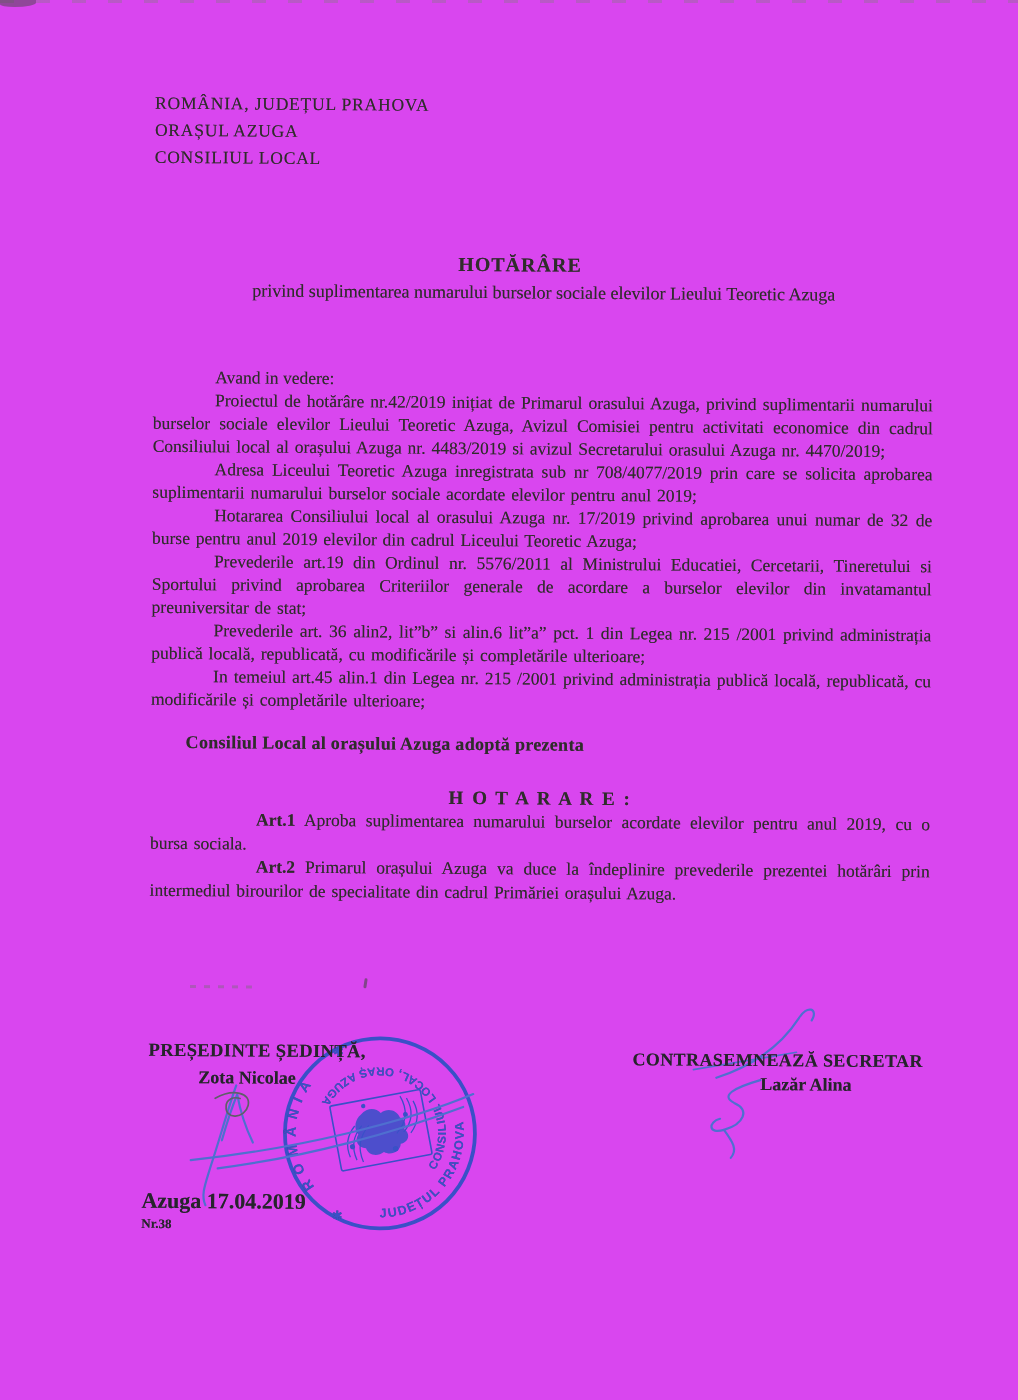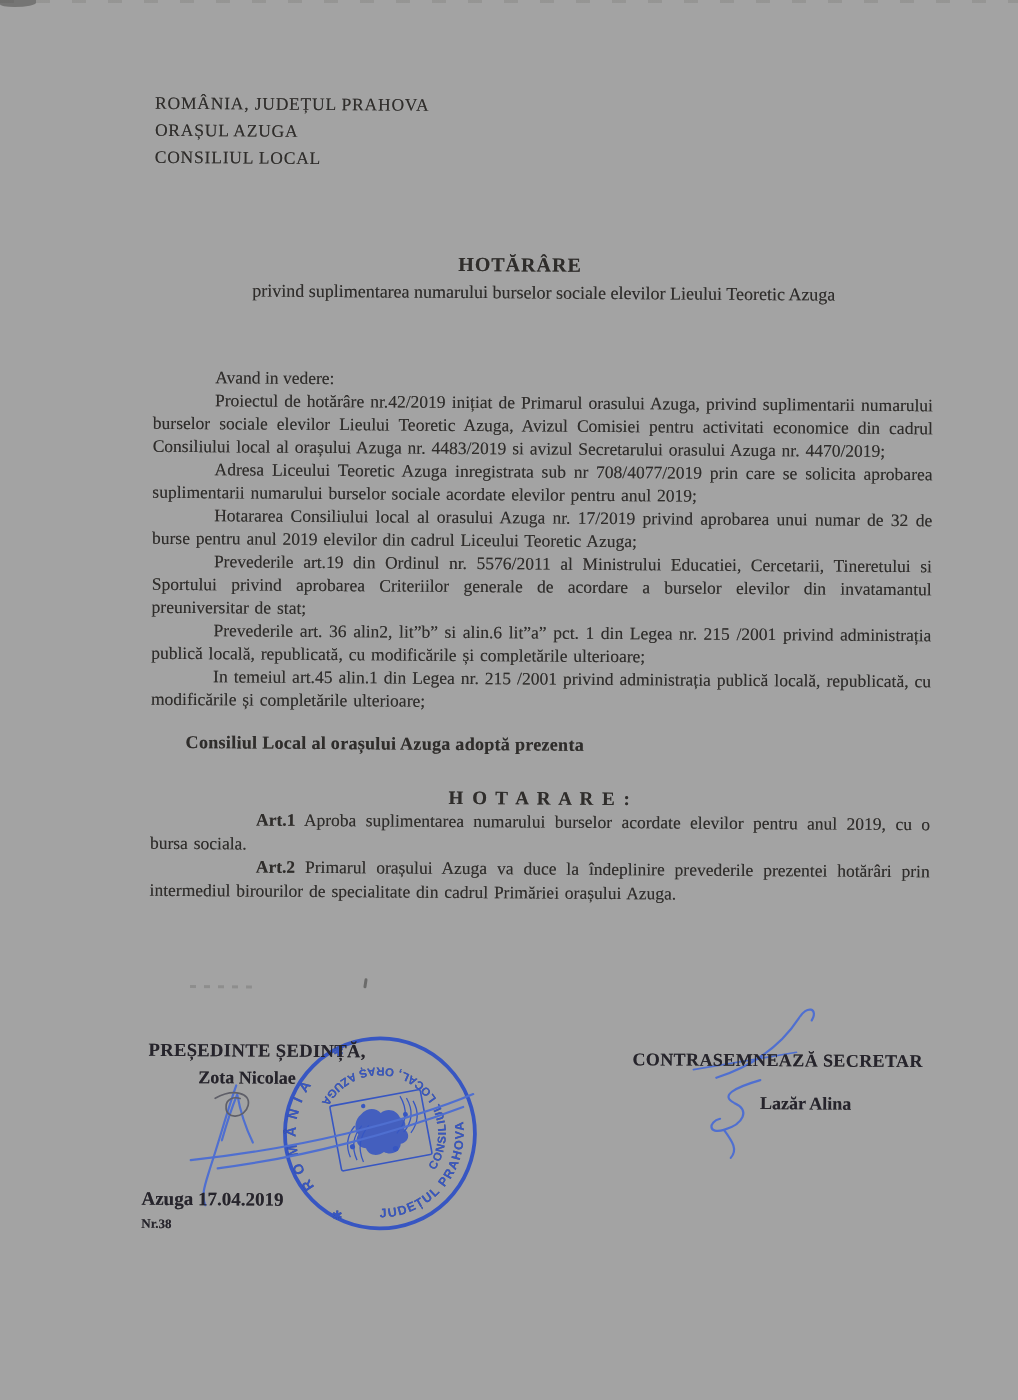--- a/index.html
+++ b/index.html
@@ -1,20 +1,20 @@
 <!DOCTYPE html>
 <html><head>
 <meta charset="utf-8">
 <style>
   html,body{margin:0;padding:0;background:#777;}
   .sheet{
     position:relative;
     width:1018px;height:1400px;
     margin:0 auto;
-    background:#a3a3a3;
+    background:#d946ef;
     overflow:hidden;
     font-family:"Liberation Serif","DejaVu Serif",serif;
     color:#2f2d2b;
   }
   .content{
     position:relative;
     width:1018px;height:1400px;
     box-sizing:border-box;
     padding:90px 83px 0 155px;
     transform:rotate(0.4deg);
@@ -36,22 +36,22 @@
   .decision{margin:30px 0 0 0;text-align:center;font-weight:bold;font-size:19px;letter-spacing:2px;line-height:24px;}
   .art1{margin-top:32px;}
   .art2{margin-top:22px;}
   strong.artlbl{font-weight:bold;margin-left:44px;}
   
   .sig-zone{position:absolute;left:155px;top:988px;width:780px;height:412px;}
   .sig-zone .t{position:absolute;font-weight:bold;color:#26242c;white-space:nowrap;}
   .role-left{left:0;top:52px;font-size:18.5px;letter-spacing:.4px;}
   .name-left{left:50px;top:79px;font-size:18px;}
   .role-right{left:484px;top:58px;font-size:18px;letter-spacing:.4px;}
-  .name-right{left:612px;top:101px;font-size:18px;}
-  .place-date{left:-6px;top:200px;font-size:19px;}
+  .name-right{left:612px;top:82px;font-size:18px;}
+  .place-date{left:-6px;top:200px;font-size:22px;}
   .doc-number{left:-6px;top:228px;font-size:13px;}
   .stamp-svg{position:absolute;left:132px;top:44px;width:200px;height:200px;opacity:.93;}
   .stamp-text{font-family:"Liberation Sans","DejaVu Sans",sans-serif;font-weight:bold;fill:#2f51c5;}
   .sig-svg{position:absolute;left:0;top:0;width:780px;height:412px;pointer-events:none;}
   .sig-svg path{fill:none;stroke-linecap:round;stroke-linejoin:round;}
   
   .edge-top{position:absolute;left:0;top:0;width:100%;height:3px;
     background:repeating-linear-gradient(90deg,rgba(125,124,120,.35) 0 14px,transparent 14px 36px);}
   .corner-smudge{position:absolute;left:0;top:0;width:36px;height:7px;
     background:rgba(72,72,70,.5);border-radius:0 0 60% 40%;}

